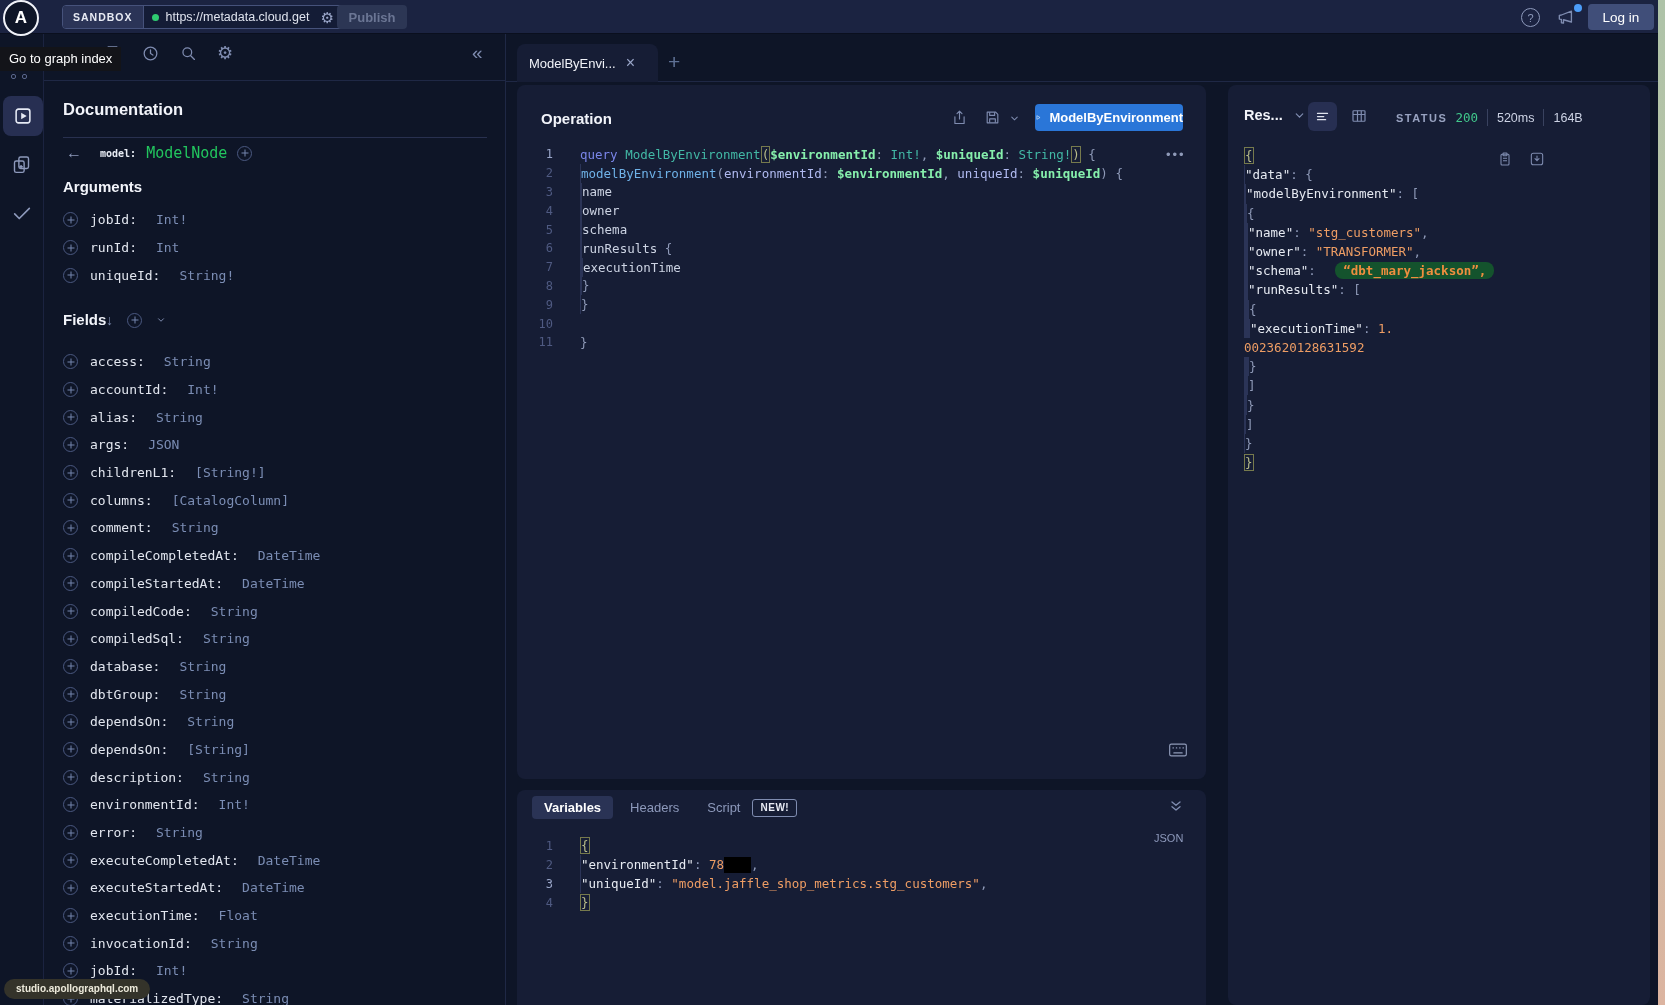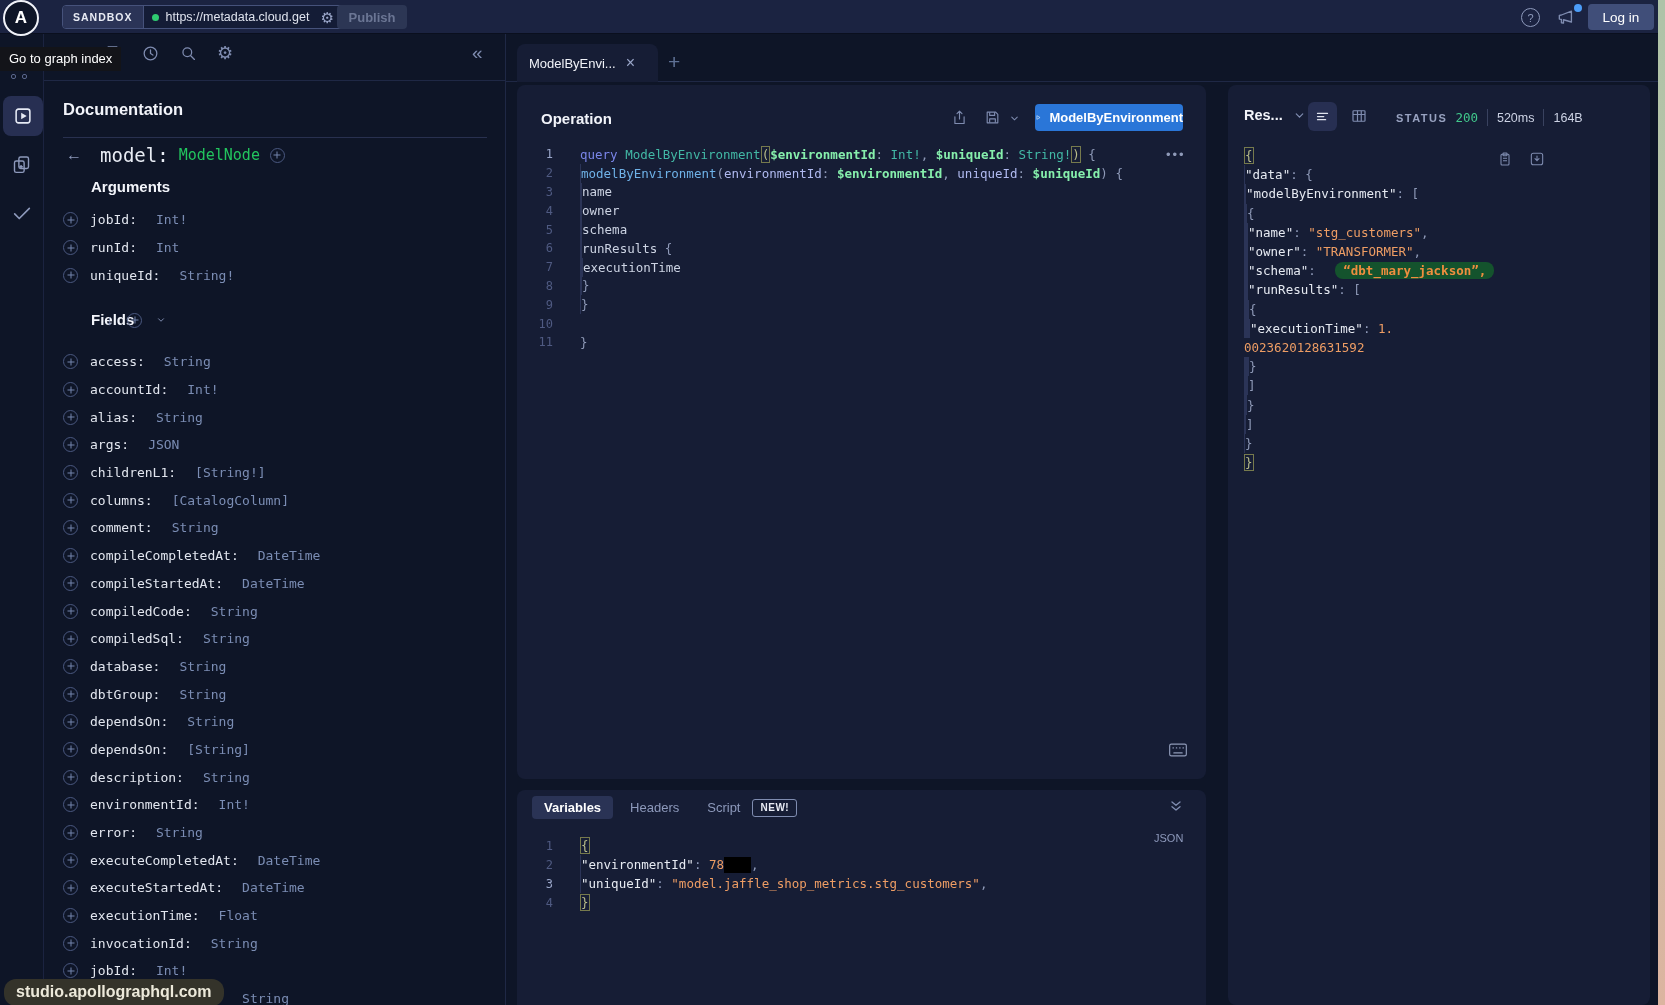--- a/index.html
+++ b/index.html
@@ -24,35 +24,35 @@
   .login-btn { position:absolute; left:1588px; top:4px; width:66px; height:26px; background:#404e79; border:none; border-radius:4px; color:#fff; font-size:13.5px; font-weight:normal; }
 
   
   .rail { position:absolute; left:0; top:34px; width:44px; height:971px; border-right:1px solid #1b2340; }
   .rail-dot { position:absolute; width:5px; height:5px; border-radius:2px; border:1px solid #5a668c; }
   .rail-btn-active { position:absolute; left:3px; top:62px; width:40px; height:40px; background:#272f52; border-radius:8px; display:flex; align-items:center; justify-content:center; color:#e6eaf5; }
   .rail-ic { position:absolute; left:11px; color:#8d99bb; }
 
   
   .tooltip { position:absolute; left:0; top:47px; background:#131419; color:#fff; font-size:13px; padding:4px 9px 5px; z-index:9; white-space:nowrap; }
-  .status-pill { position:absolute; left:4px; top:979px; background:#34332a; color:#ece9da; font-size:16px; font-weight:bold; padding:4px 12px 5px; border-radius:12px; z-index:9; white-space:nowrap; }
+  .status-pill { position:absolute; left:4px; top:979px; background:#34332a; color:#ece9da; font-size:10px; font-weight:bold; padding:4px 12px 5px; border-radius:12px; z-index:9; white-space:nowrap; }
 
   
   .sidebar { position:absolute; left:44px; top:34px; width:462px; height:971px; border-right:1px solid #1f2845; overflow:hidden; }
   .side-toolbar { position:absolute; left:0; top:0; width:462px; height:47px; border-bottom:1px solid #1f2845; }
   .side-ic { position:absolute; top:10px; }
   .collapse-ic { position:absolute; left:428px; top:8px; font-size:19px; color:#7f8cb0; }
   .doc-title { position:absolute; left:19px; top:66px; font-size:16.5px; font-weight:bold; color:#f2f4fa; }
   .doc-divider { position:absolute; left:19px; top:103px; width:424px; height:1px; background:#28304f; }
   .model-row { position:absolute; left:22px; top:110px; display:flex; align-items:center; gap:10px; }
   .back-arrow { font-size:16px; color:#8d99bb; }
   .mono { font-family:"DejaVu Sans Mono", monospace; }
-  .model-name { font-size:19px; font-weight:normal; color:#e8ecf4; margin-left:8px; }
+  .model-name { font-size:10px; font-weight:bold; color:#e8ecf4; margin-left:8px; }
   .model-type { font-size:15px; color:#22c55e; }
-  .sec-title { position:absolute; left:19px; font-size:15px; font-weight:bold; color:#f2f4fa;margin-left:28px; }
+  .sec-title { position:absolute; left:19px; font-size:15px; font-weight:bold; color:#f2f4fa; }
   .pluscirc { width:15px; height:15px; border:1px solid #4a5880; border-radius:50%; display:inline-block; position:relative; flex:none; }
   .pluscirc::before,.pluscirc::after { content:""; position:absolute; background:#7586ad; left:50%; top:50%; transform:translate(-50%,-50%); }
   .pluscirc::before { width:7px; height:1px; } .pluscirc::after { width:1px; height:7px; }
   .fields-hdr-icons { position:absolute; left:62px; top:278px; display:flex; align-items:center; gap:14px; color:#7f8cb0; }
   .sort-arrow { font-size:14px; color:#7f8cb0; }
   .chev-sm { color:#7f8cb0; }
   .doc-list { position:absolute; left:19px; width:440px; }
   .doc-row { display:flex; align-items:center; gap:12px; height:27.7px; font-family:"DejaVu Sans Mono", monospace; font-size:13px; }
   .doc-row .fname { color:#e2e6ef; }
   .doc-row .ftype { color:#7b8db4; margin-left:7px; }

